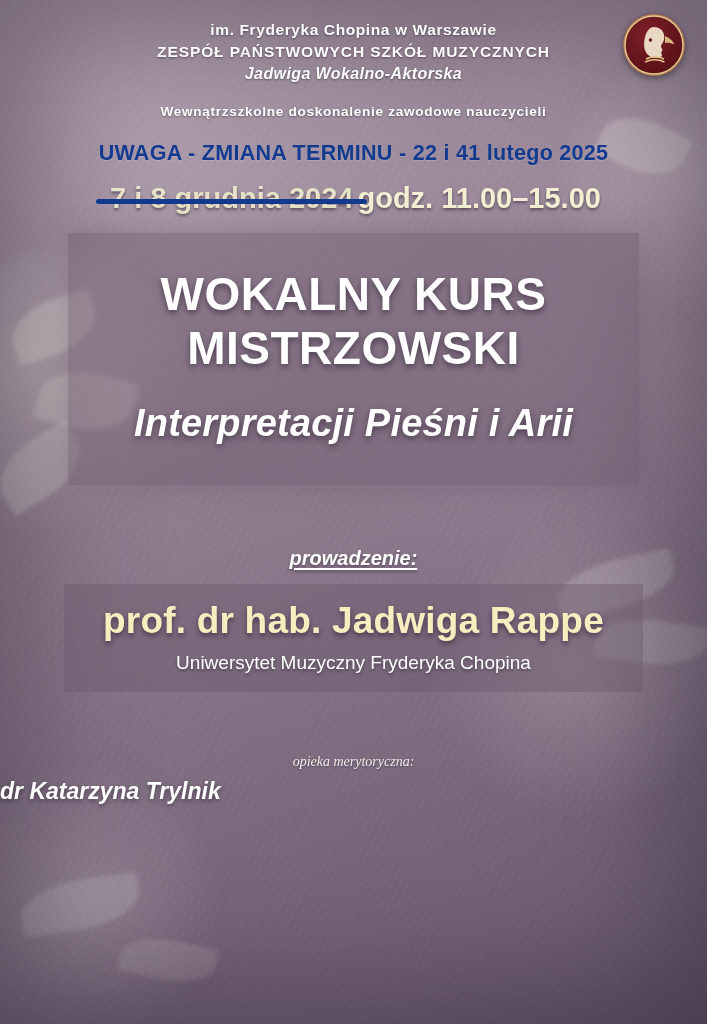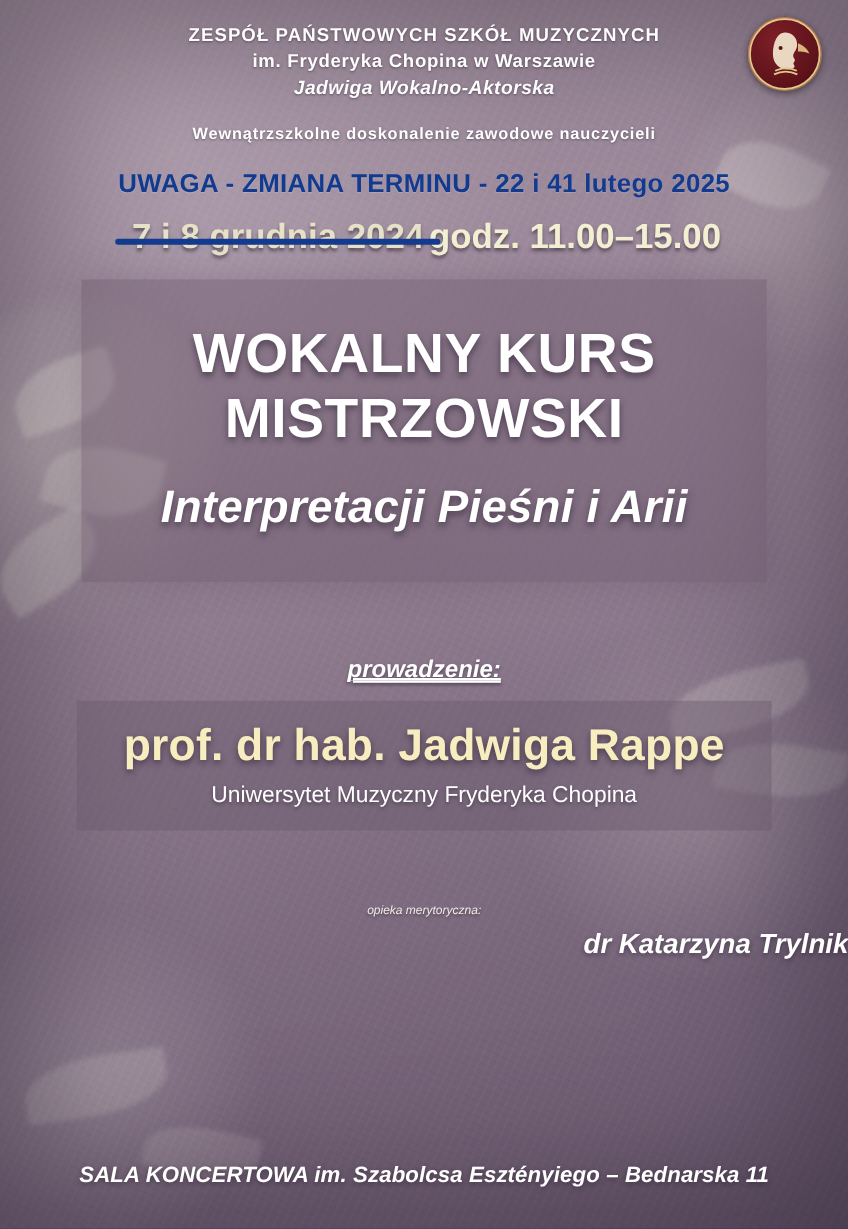--- a/index.html
+++ b/index.html
@@ -176,21 +176,20 @@
 
   
   .lead-label {
     margin-top: 62px;
     text-align: center;
     font-size: 20px;
     font-weight: bold;
     font-style: italic;
     color: #ffffff;
     text-shadow: 0 2px 3px rgba(40,30,45,.5);
-    text-decoration: underline;
   }
   .lead-label u { text-decoration: underline; text-underline-offset: 3px; }
 
   .presenter-panel {
     margin: 14px 64px 0 64px;
     background: rgba(104,88,108,0.42);
     padding: 16px 10px 18px 10px;
     text-align: center;
   }
   .presenter-name {
@@ -204,34 +203,34 @@
     margin-top: 10px;
     font-size: 19px;
     color: #ffffff;
     text-shadow: 0 2px 3px rgba(40,30,45,.5);
   }
 
   
   .mentor-label {
     margin-top: 62px;
     text-align: center;
-    font-size: 10px;
+    font-size: 14px;
     font-style: italic;
     color: #f0ebe6;
     text-shadow: 0 1px 2px rgba(40,30,45,.45);
+    font-family: Liberation Serif, serif;
   }
   .mentor-name {
     margin-top: 8px;
-    text-align: right;
+    text-align: left;
     font-size: 23px;
     font-weight: bold;
     font-style: italic;
     color: #ffffff;
     text-shadow: 0 2px 4px rgba(40,30,45,.55);
-    padding-left: 32px;
   }
 
   
   .footer {
     position: absolute;
     left: 0;
     right: 0;
     bottom: 34px;
     text-align: center;
     font-size: 18.5px;
@@ -273,22 +272,22 @@
         <circle cx="27.5" cy="26" r="1.7" fill="#5d1219"></circle>
         <g stroke="#e3c98a" stroke-width="1.5" fill="none">
           <path d="M23 45c6-3 12-3 18 0"></path>
           <path d="M22 48c6.5-3 13-3 19.5 0"></path>
         </g>
         <path d="M42 22c5 2 8 5 9.5 8.5-3.5-1.5-7-2-9.5-1.5z" fill="#e3c98a" opacity=".9"></path>
       </svg>
     </div>
 
     <div class="header">
+      <div class="school-line l2">im. Fryderyka Chopina w Warszawie</div>
       <div class="school-line">ZESPÓŁ PAŃSTWOWYCH SZKÓŁ MUZYCZNYCH</div>
-      <div class="school-line l2">im. Fryderyka Chopina w Warszawie</div>
       <div class="section-line">Jadwiga Wokalno-Aktorska</div>
       <div class="training-line">Wewnątrzszkolne doskonalenie zawodowe nauczycieli</div>
     </div>
 
     <div class="notice">UWAGA - ZMIANA TERMINU - 22 i 41 lutego 2025</div>
 
     <div class="dates-row">
       <div class="old-date">
         <span>7 i 8 grudnia 2024</span>
         <span class="strike"></span>
@@ -306,16 +305,15 @@
     </div>
 
     <div class="presenter-panel">
       <div class="presenter-name">prof. dr hab. Jadwiga Rappe</div>
       <div class="presenter-affil">Uniwersytet Muzyczny Fryderyka Chopina</div>
     </div>
 
     <div class="mentor-label">opieka merytoryczna:</div>
     <div class="mentor-name">dr Katarzyna Trylnik</div>
 
-    <div class="footer">SALA KONCERTOWA im. Szabolcsa Esztényiego – Bednarska 11</div>
 
   </div>
 </div>
 
 </body></html>

